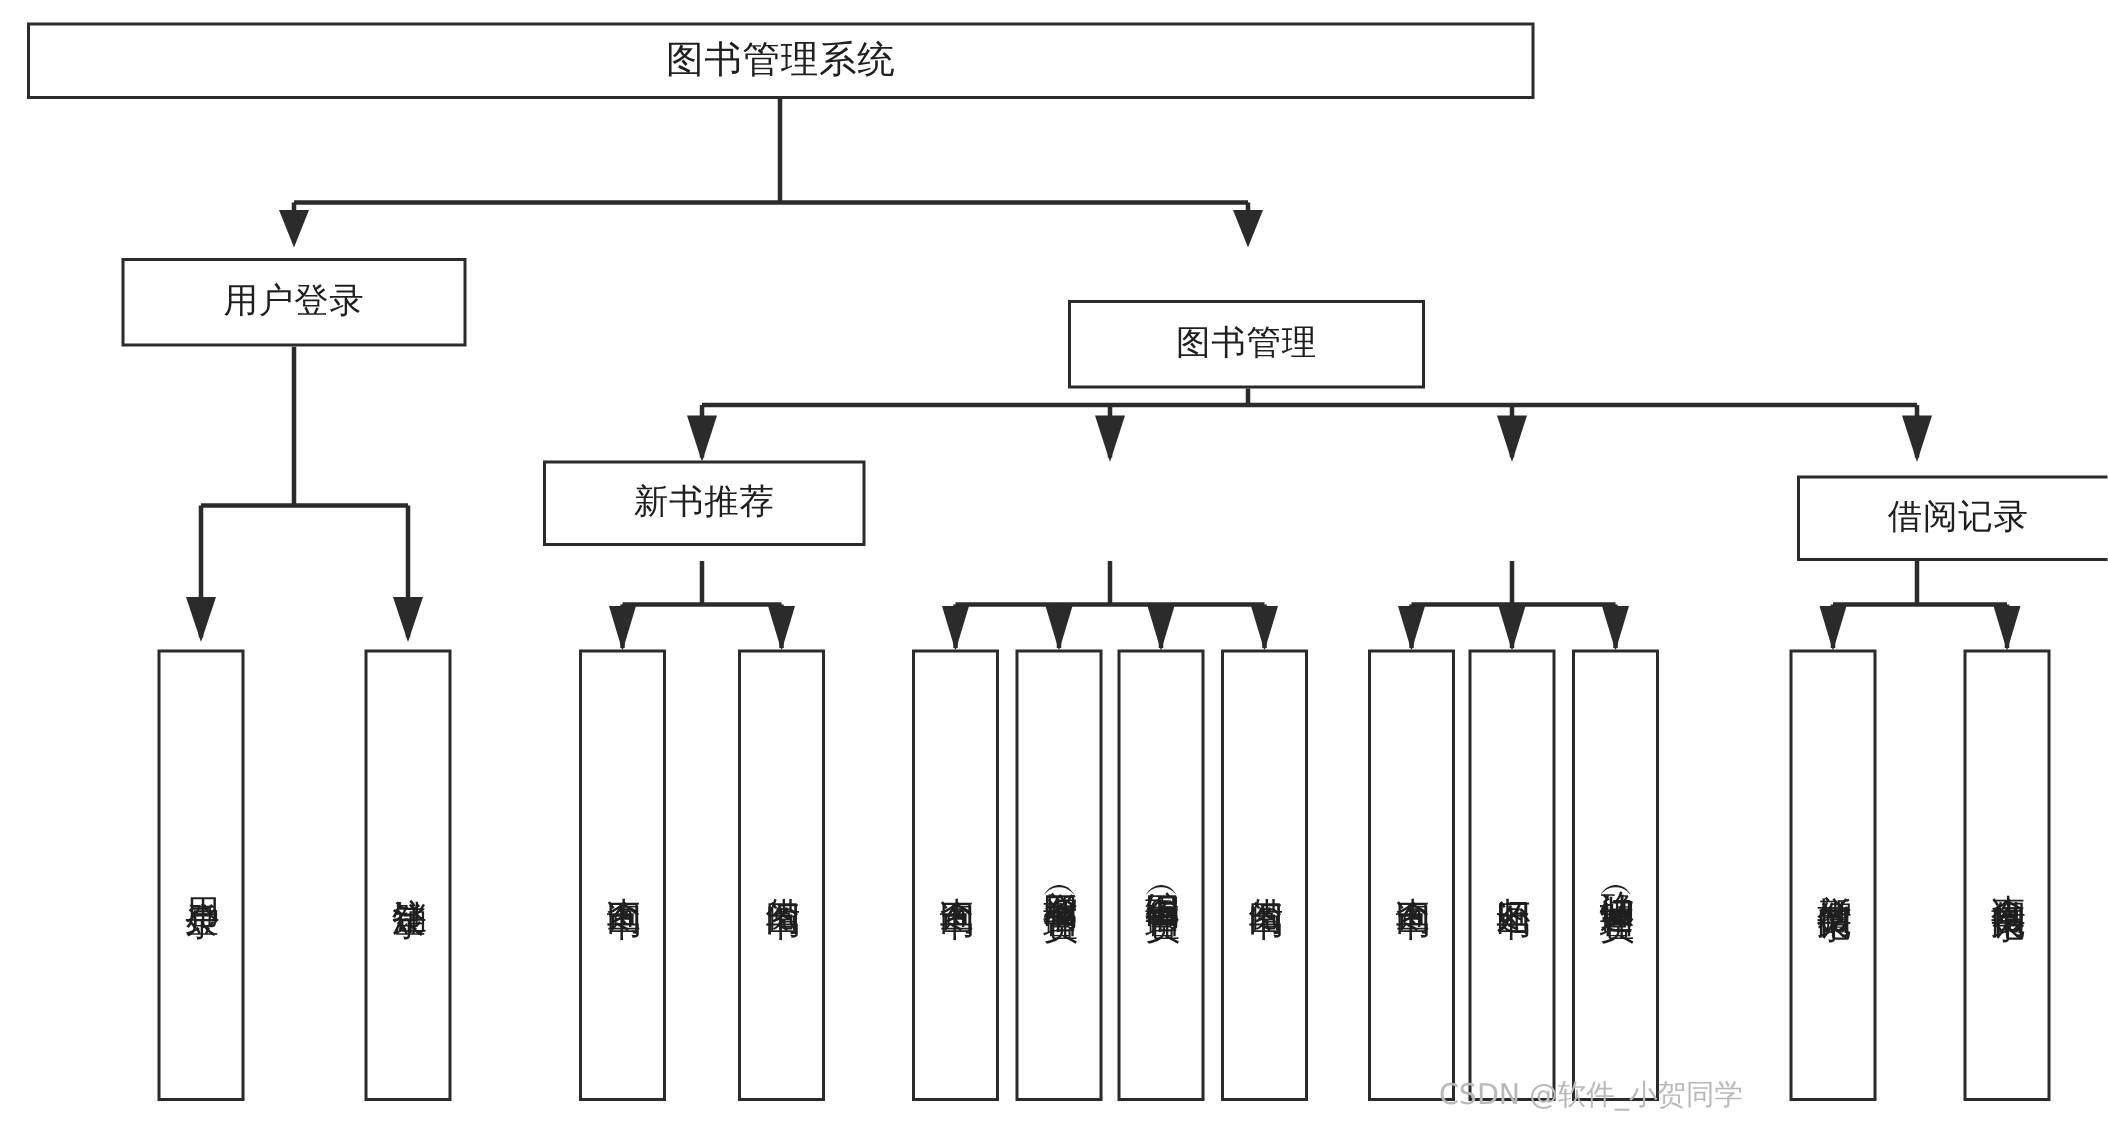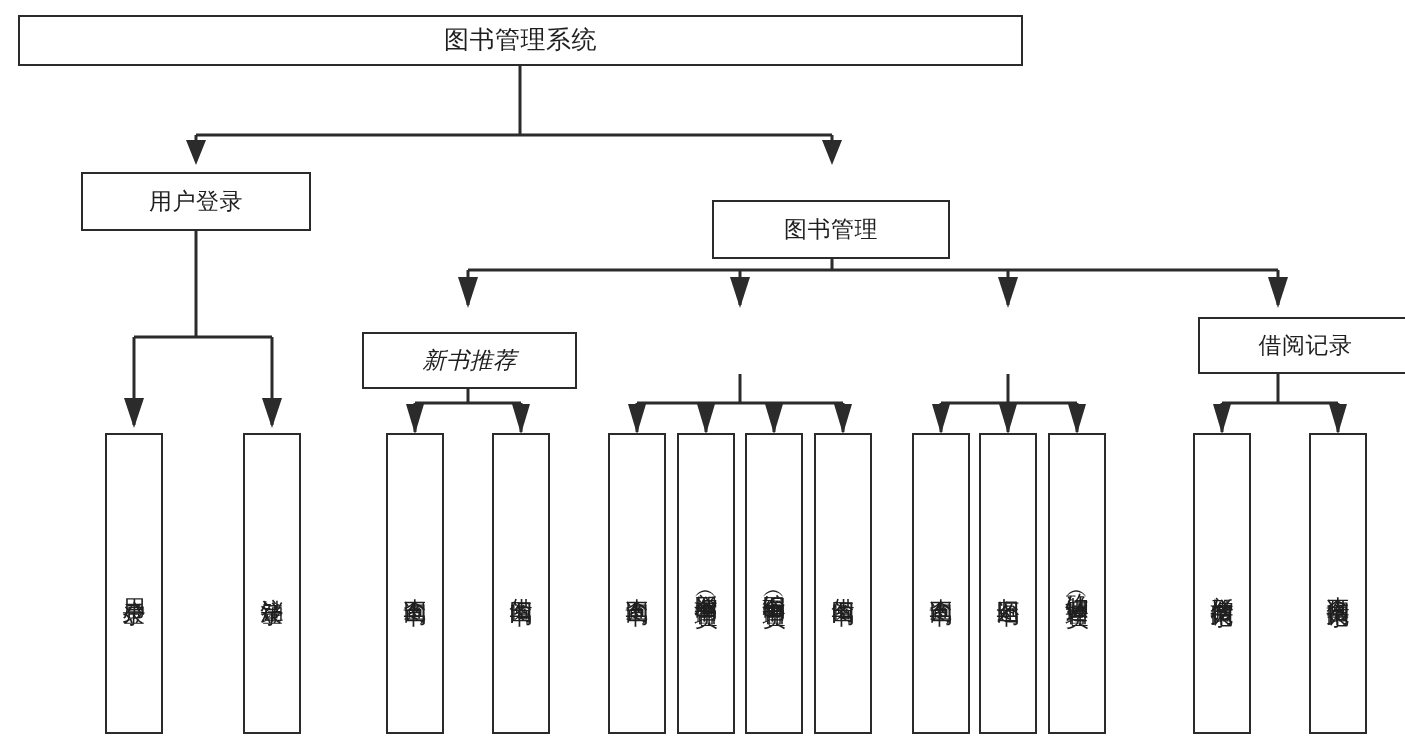--- a/index.html
+++ b/index.html
@@ -163,21 +163,21 @@
   </div>
 
   <div class="node-box node-mid" style="left:81px; top:172px; width:230px; height:59px;">
     <span class="node-label">用户登录</span>
   </div>
 
   <div class="node-box node-mid" style="left:712px; top:172px; width:238px; height:59px;margin-top:28px;">
     <span class="node-label">图书管理</span>
   </div>
 
-  <div class="node-box node-mid" style="left:362px; top:332px; width:215px; height:57px;font-style:italic;">
+  <div class="node-box node-mid" style="left:362px; top:307px; width:215px; height:57px;">
     <span class="node-label">新书推荐</span>
   </div>
 
 
 
   <div class="node-box node-mid" style="left:1178px; top:317px; width:215px; height:57px;margin-left:20px;">
     <span class="node-label">借阅记录</span>
   </div>
 
   <div class="node-box node-leaf" style="left:105px; top:433px; width:58px; height:301px;">
@@ -217,14 +217,15 @@
     <span class="node-label">确认归还（管理员）</span>
   </div>
 
   <div class="node-box node-leaf" style="left:1193px; top:433px; width:58px; height:301px;">
     <span class="node-label">新增借阅记录</span>
   </div>
   <div class="node-box node-leaf" style="left:1309px; top:433px; width:58px; height:301px;">
     <span class="node-label">查询借阅记录</span>
   </div>
 
+  <div class="watermark">CSDN @软件_小贺同学</div>
 
 </div>
 
 </body></html>

